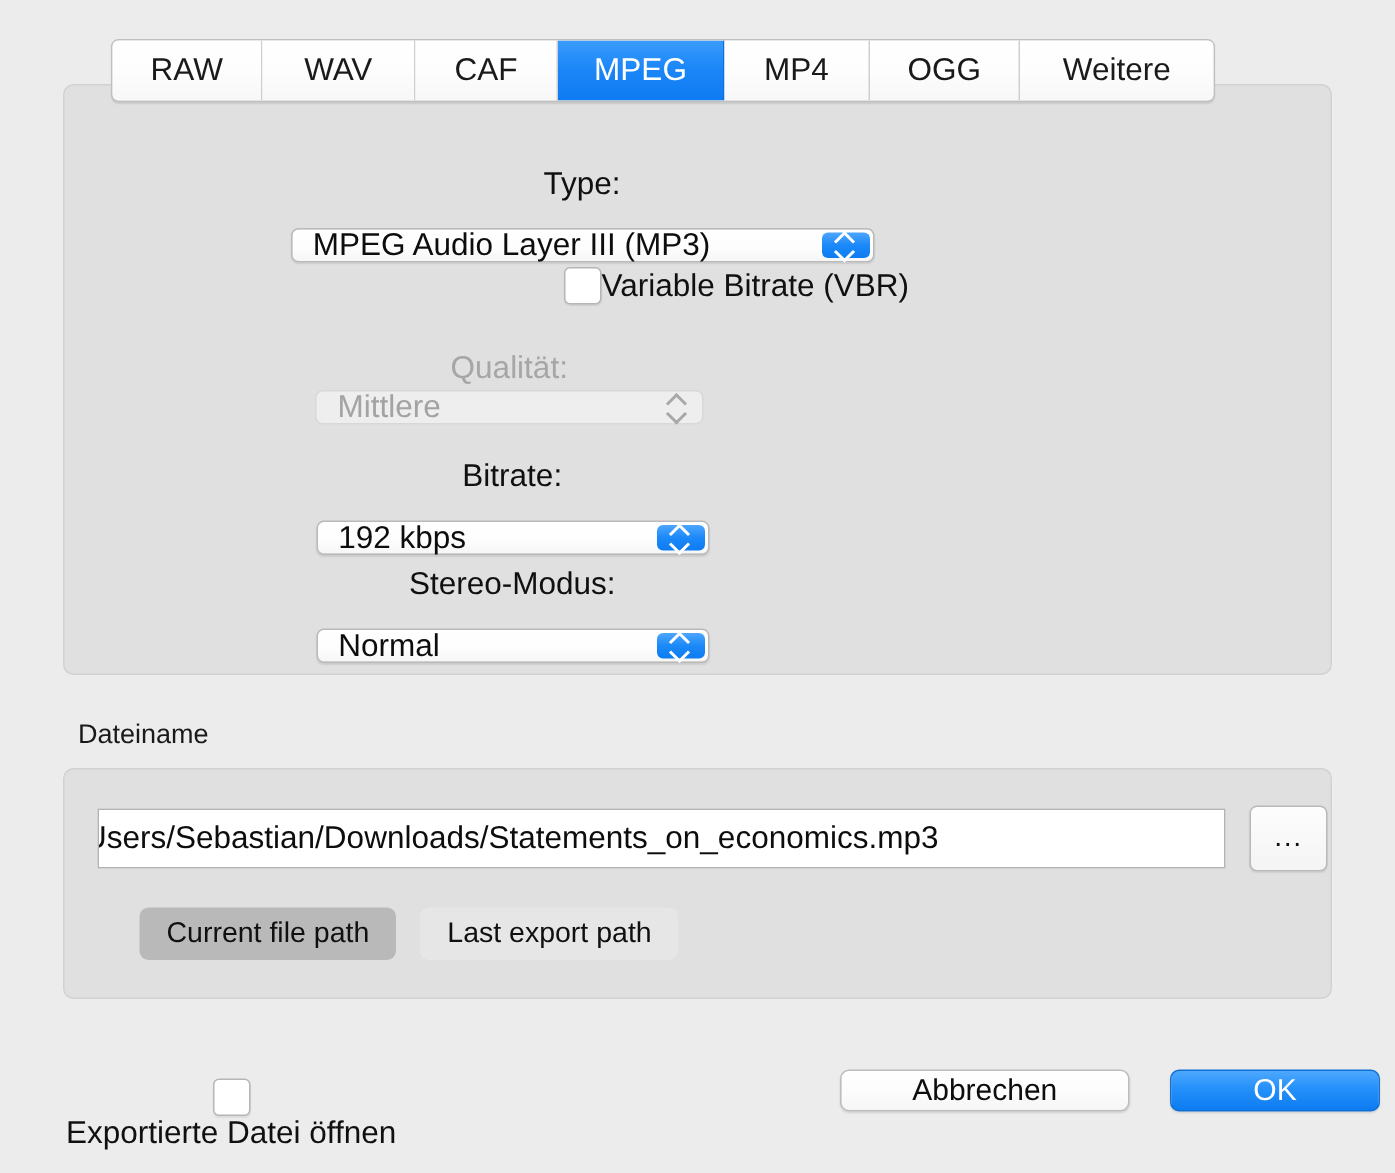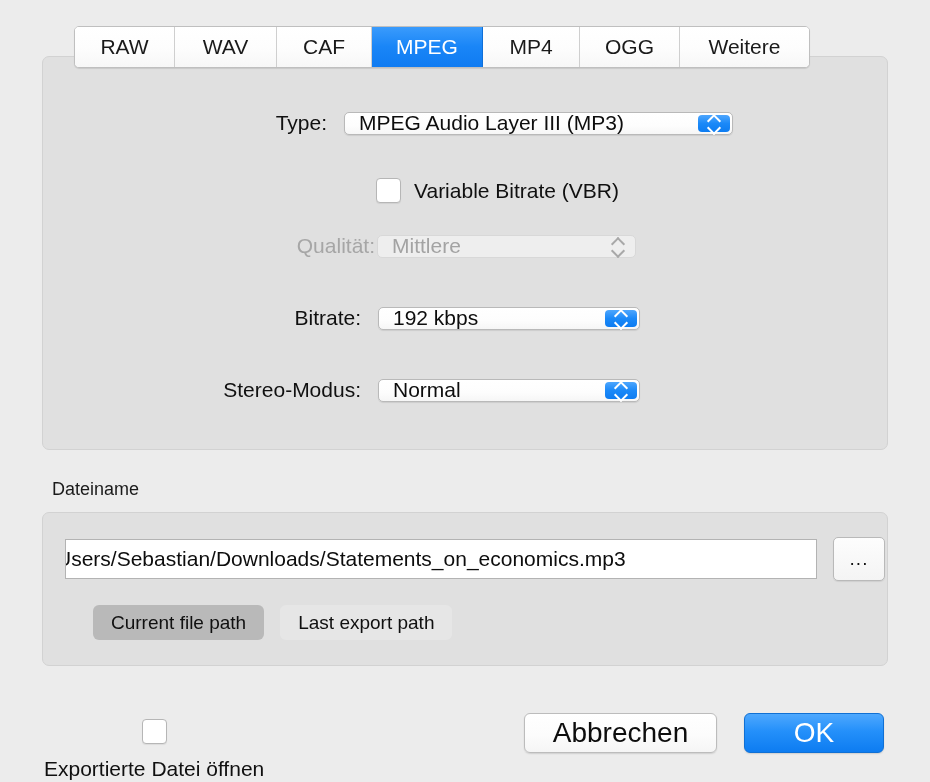--- a/index.html
+++ b/index.html
@@ -59,20 +59,21 @@
     background: #e0e0e0;
     border: 1px solid #d2d2d2;
     border-radius: 7px;
   }
 
   
   .row {
     position: absolute;
     display: flex;
     align-items: center;
+    flex-direction: column;
   }
   .row-label {
     font-size: 21px;
     color: #101010;
     text-align: right;
     white-space: nowrap;
   }
   .row-label.disabled { color: #a6a6a6; }
 
   
@@ -146,21 +147,20 @@
     gap: 3px;
   }
   .stepper.plain .chev::before { border-left-color: #a8a8a8; border-top-color: #a8a8a8; }
   .stepper.plain .chev.down::before { border-right-color: #a8a8a8; border-bottom-color: #a8a8a8; }
 
   
   .checkbox-row {
     position: absolute;
     display: flex;
     align-items: center;
-    gap: 13px;
   }
   .checkbox {
     width: 25px;
     height: 25px;
     background: #ffffff;
     border: 1px solid #b6b6b6;
     border-radius: 4px;
     box-shadow: 0 1px 1px rgba(0,0,0,0.07);
     flex: none;
     cursor: default;
@@ -250,28 +250,29 @@
 
   
   .bottom-check {
     position: absolute;
     left: 44px;
     top: 719px;
     flex-direction: column;
   }
   .btn {
     position: absolute;
-    height: 40px;
+    height: 28px;
     border-radius: 6px;
     display: flex;
     align-items: center;
     justify-content: center;
-    font-size: 28px;
+    font-size: 20px;
     cursor: default;
     box-shadow: 0 1px 1.5px rgba(0,0,0,0.12);
+    margin-left: 36px;
   }
   .btn-cancel {
     left: 524px;
     top: 713px;
     width: 193px;
     background: linear-gradient(to bottom, #ffffff 0%, #fcfcfc 55%, #f5f5f5 100%);
     border: 1px solid #bcbcbc;
     color: #0d0d0d;
   }
   .btn-ok {

